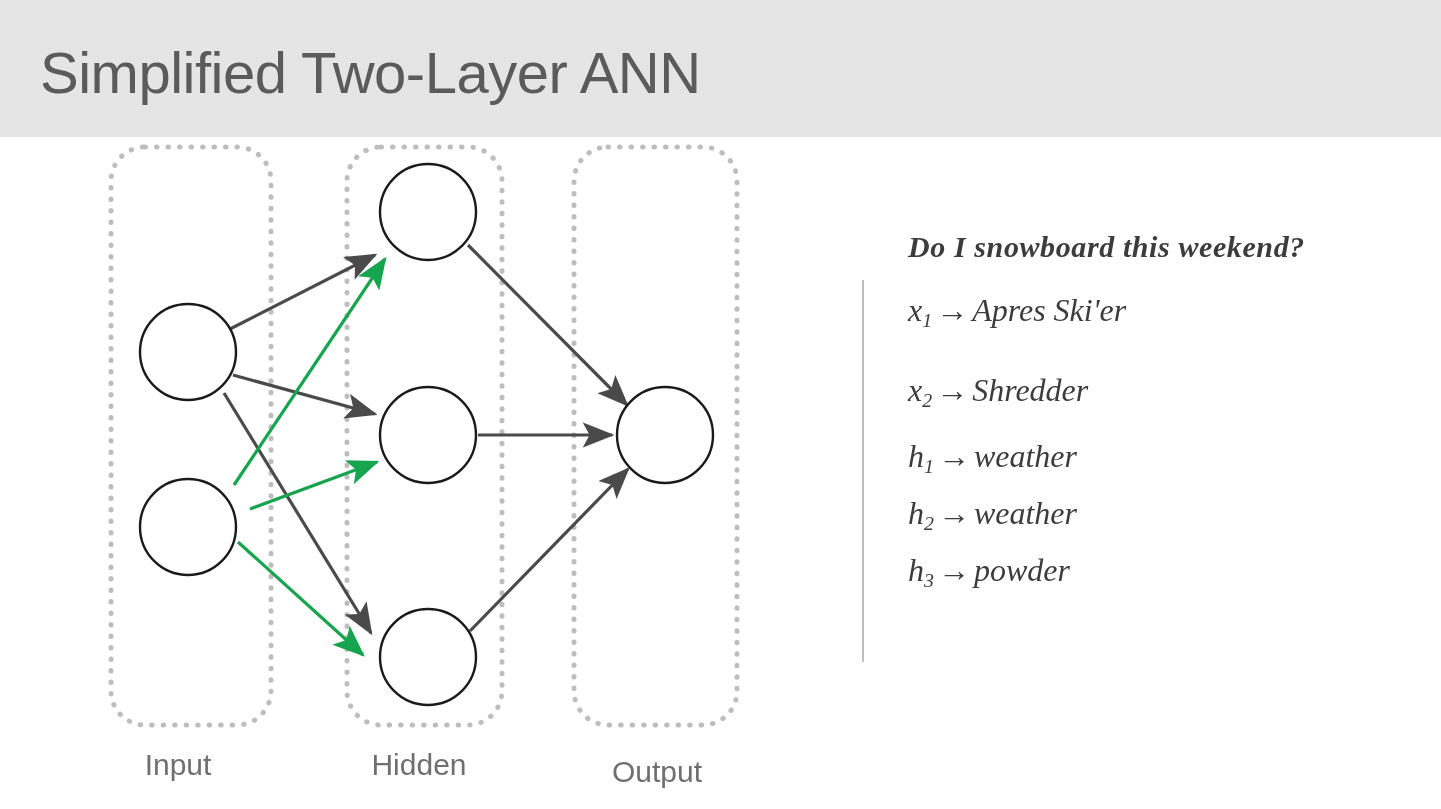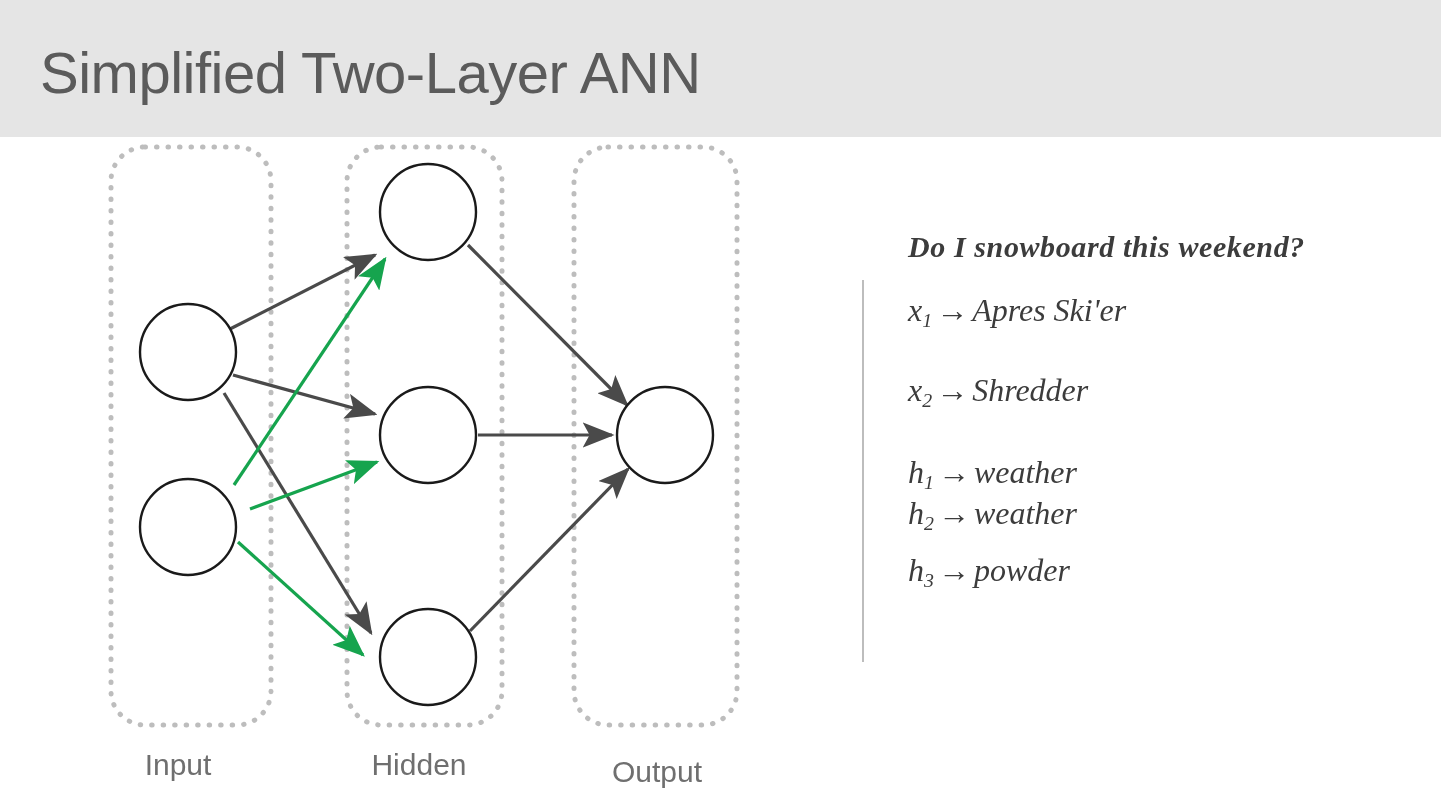--- a/index.html
+++ b/index.html
@@ -80,21 +80,21 @@
     font-weight: normal;
   }
   .note-line sub {
     font-size: 0.62em;
     vertical-align: -0.28em;
     font-style: italic;
   }
   .arrow-glyph { padding: 0 4px; font-style: normal; }
   #note-x1 { top: 62px; }
   #note-x2 { top: 110px; margin-top: 32px; }
-  #note-h1 { top: 224px; text-align: center; }
+  #note-h1 { top: 208px; text-align: center; }
   #note-h2 { top: 265px; }
   #note-h3 { top: 322px; }
   .layer-label {
     font-family: "Liberation Sans", sans-serif;
     font-size: 30px;
     font-weight: 300;
     fill: #6f6f6f;
   }
 </style>
 </head>

